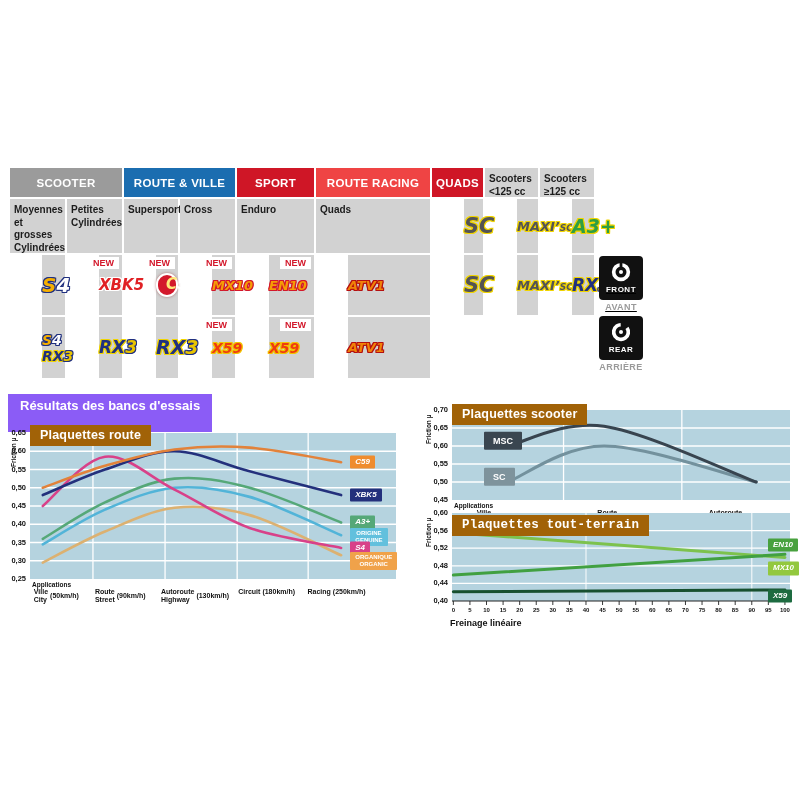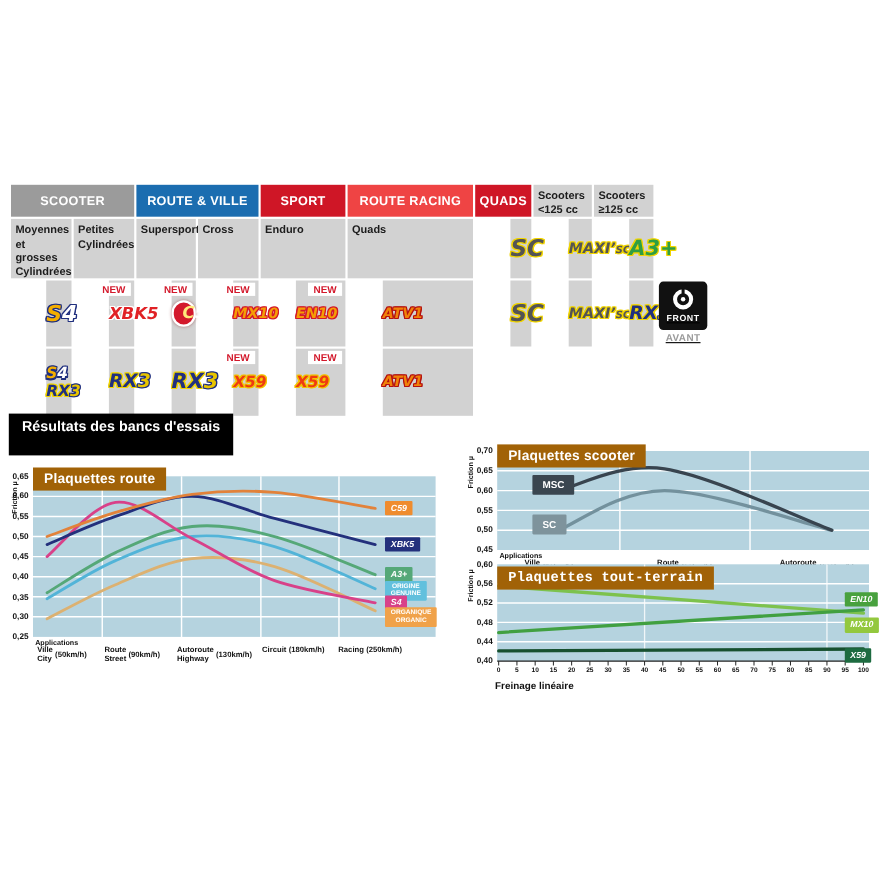--- a/index.html
+++ b/index.html
@@ -60,21 +60,21 @@
   .b-rx3 .p1,.b-rx3b .p1,.b-rx3s .p1{color:#e8c400;
     text-shadow:-1px -1px 0 #21307f,0 -1px 0 #21307f,1px -1px 0 #21307f,-1px 0 0 #21307f,
      1px 0 0 #21307f,-1px 1px 0 #21307f,0 1px 0 #21307f,1px 1px 0 #21307f;}
   
   .side{position:absolute;width:48px;text-align:center;}
   .side-box{width:44px;height:44px;margin:0 auto;background:#111;border-radius:4px;
             display:flex;flex-direction:column;align-items:center;justify-content:center;gap:1px;}
   .side-box span{color:#fff;font-size:8px;font-weight:bold;letter-spacing:.5px;}
   .side-sub{color:#9a9a9a;font-size:9px;font-weight:bold;margin-top:2px;letter-spacing:.4px;}
   
-  .section-title{position:absolute;left:8px;top:376px;background:#000000;color:#fff;
+  .section-title{position:absolute;left:8px;top:394px;background:#8b5cf6;color:#fff;
                  font-weight:bold;font-size:13px;padding:4px 12px 19px;}
   
   .chart{position:absolute;}
   .chart svg{position:absolute;left:0;top:0;}
   .ctitle{position:absolute;background:#a16207;color:#fff;font-weight:bold;font-size:12.5px;
           padding:3px 10px 4px;letter-spacing:.2px;white-space:nowrap;}
   .ytick{position:absolute;text-align:right;font-size:7.5px;font-weight:bold;color:#111;}
   .ylab{position:absolute;font-size:6.5px;font-weight:bold;color:#111;transform-origin:0 0;
         transform:rotate(-90deg);white-space:nowrap;}
   .cbadge{position:absolute;transform:translateY(-50%);color:#fff;font-size:8px;font-weight:bold;
@@ -181,20 +181,30 @@
       <svg viewBox="0 0 24 24" width="22" height="22">
         <circle cx="12" cy="11" r="8" fill="none" stroke="#fff" stroke-width="4"></circle>
         <rect x="10.5" y="0" width="3" height="6" fill="#111"></rect>
         <circle cx="12" cy="11" r="2.2" fill="#fff"></circle>
       </svg>
       <span>FRONT</span>
     </div>
     <div class="side-sub">AVANT</div>
   </div>
 
+  <div class="side" style="left:597px;top:316px;">
+    <div class="side-box">
+      <svg viewBox="0 0 24 24" width="22" height="22">
+        <circle cx="12" cy="11" r="8" fill="none" stroke="#fff" stroke-width="4" stroke-dasharray="42 9" transform="rotate(-35 12 11)"></circle>
+        <circle cx="12" cy="11" r="2.2" fill="#fff"></circle>
+      </svg>
+      <span>REAR</span>
+    </div>
+    <div class="side-sub">ARRIÈRE</div>
+  </div>
 
   <div class="section-title">Résultats des bancs d'essais</div>
 
   <div class="chart" style="left:8px;top:421px;width:390px;height:200px;">
       <svg viewBox="0 0 390 200" width="390" height="200">
         <rect x="22" y="12" width="366" height="146" fill="#b5d3df"></rect>
         <line x1="22" y1="30.25" x2="388" y2="30.25" stroke="#fff" stroke-width="1.3"></line>
         <line x1="22" y1="48.5" x2="388" y2="48.5" stroke="#fff" stroke-width="1.3"></line>
         <line x1="22" y1="66.75" x2="388" y2="66.75" stroke="#fff" stroke-width="1.3"></line>
         <line x1="22" y1="85" x2="388" y2="85" stroke="#fff" stroke-width="1.3"></line>

